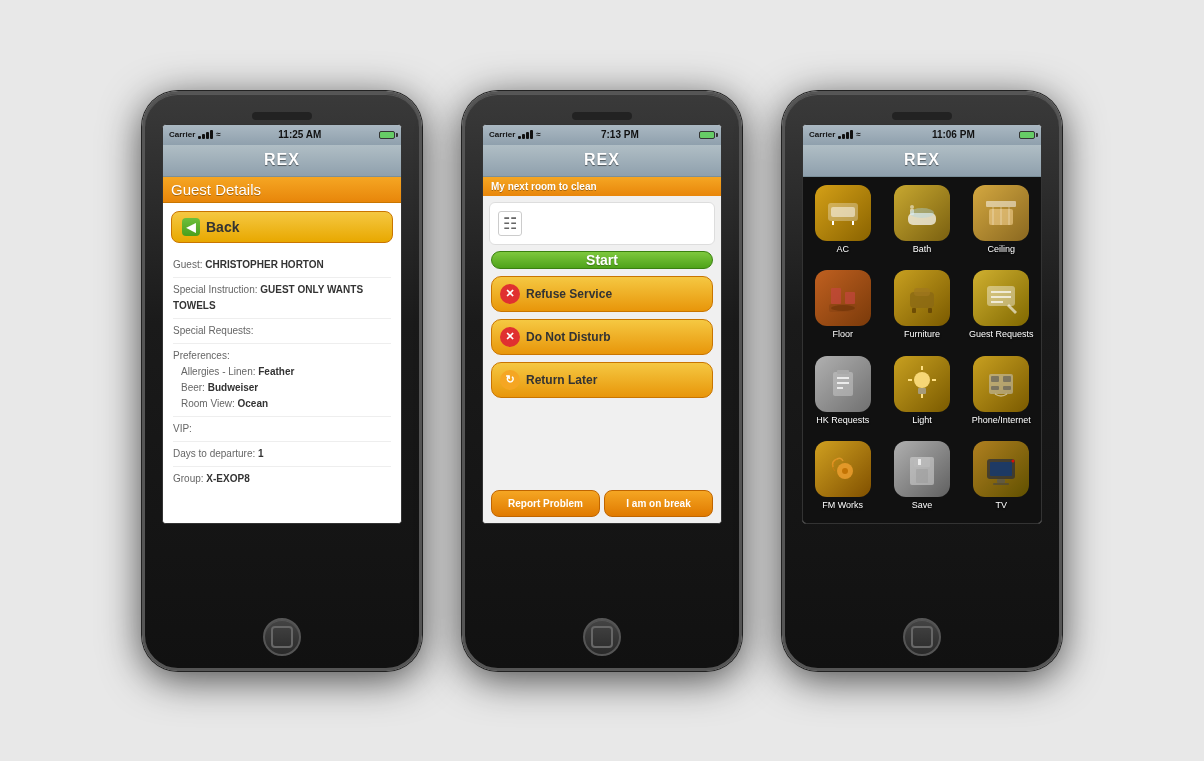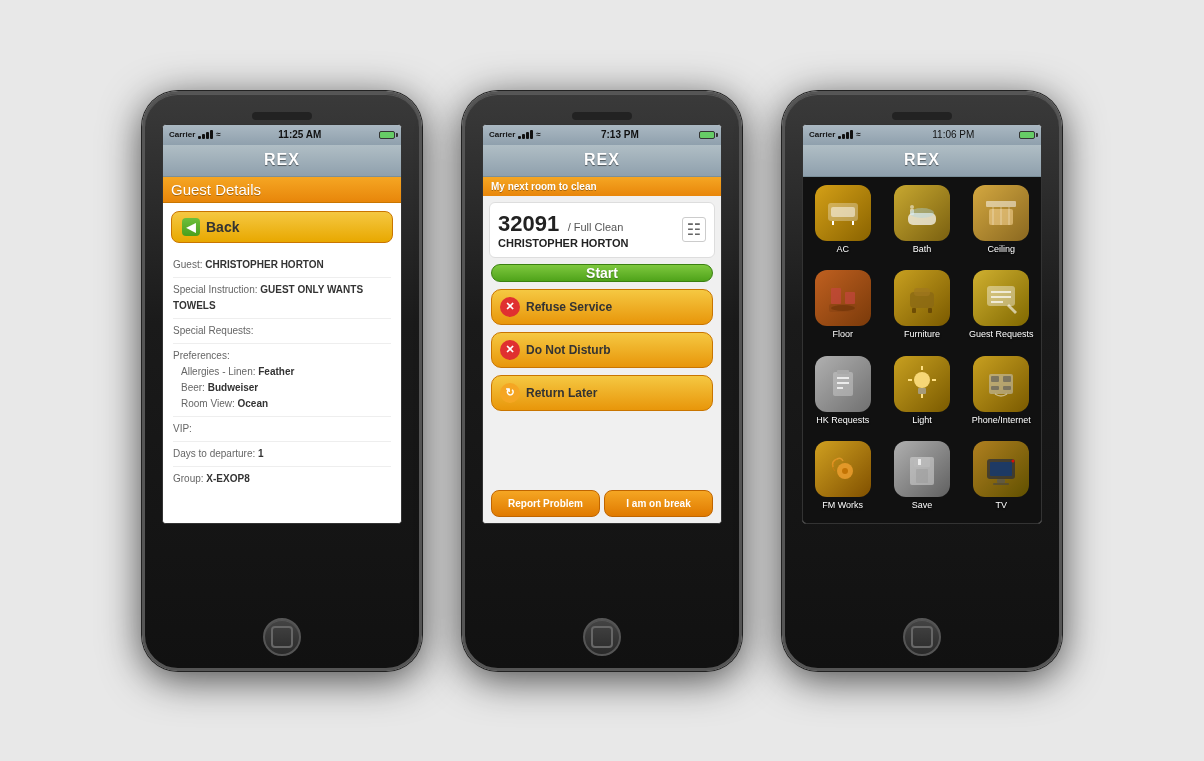--- a/index.html
+++ b/index.html
@@ -472,27 +472,20 @@
       </div>
     </div>
 
     <div class="app-header">
       <span class="app-title">REX</span>
     </div>
 
     <div class="phone2-content">
       <div class="next-room-header">My next room to clean</div>
       <div class="room-info-card">
-        <div>
-          <div>
-            <span class="room-number">32091</span>
-            <span class="room-type" style="font-size:11px; margin-left:4px;">/ Full Clean</span>
-          </div>
-          <div class="room-guest">CHRISTOPHER HORTON</div>
-        </div>
         <div class="grid-icon">☷</div>
       </div>
       <div class="action-btns">
         <div class="btn-start">Start</div>
         <div class="btn-orange btn-refuse">
           <div class="btn-icon-circle">✕</div>
           <span>Refuse Service</span>
         </div>
         <div class="btn-orange btn-dnd">
           <div class="btn-icon-circle">✕</div>
@@ -519,21 +512,21 @@
       <div class="status-bar-left">
         <span class="carrier">Carrier</span>
         <div class="signal-bars">
           <div class="signal-bar" style="height:3px"></div>
           <div class="signal-bar" style="height:5px"></div>
           <div class="signal-bar" style="height:7px"></div>
           <div class="signal-bar" style="height:9px"></div>
         </div>
         <span class="wifi-icon">≈</span>
       </div>
-      <span style="font-size:10px; font-weight:normal;margin-left:27px;">11:06 PM</span>
+      <span style="font-size:10px; font-weight:bold;margin-left:27px;">11:06 PM</span>
       <div class="status-bar-right">
         <div class="battery"></div>
       </div>
     </div>
 
     <div class="app-header">
       <span class="app-title">REX</span>
     </div>
 
     <div class="phone3-content">

